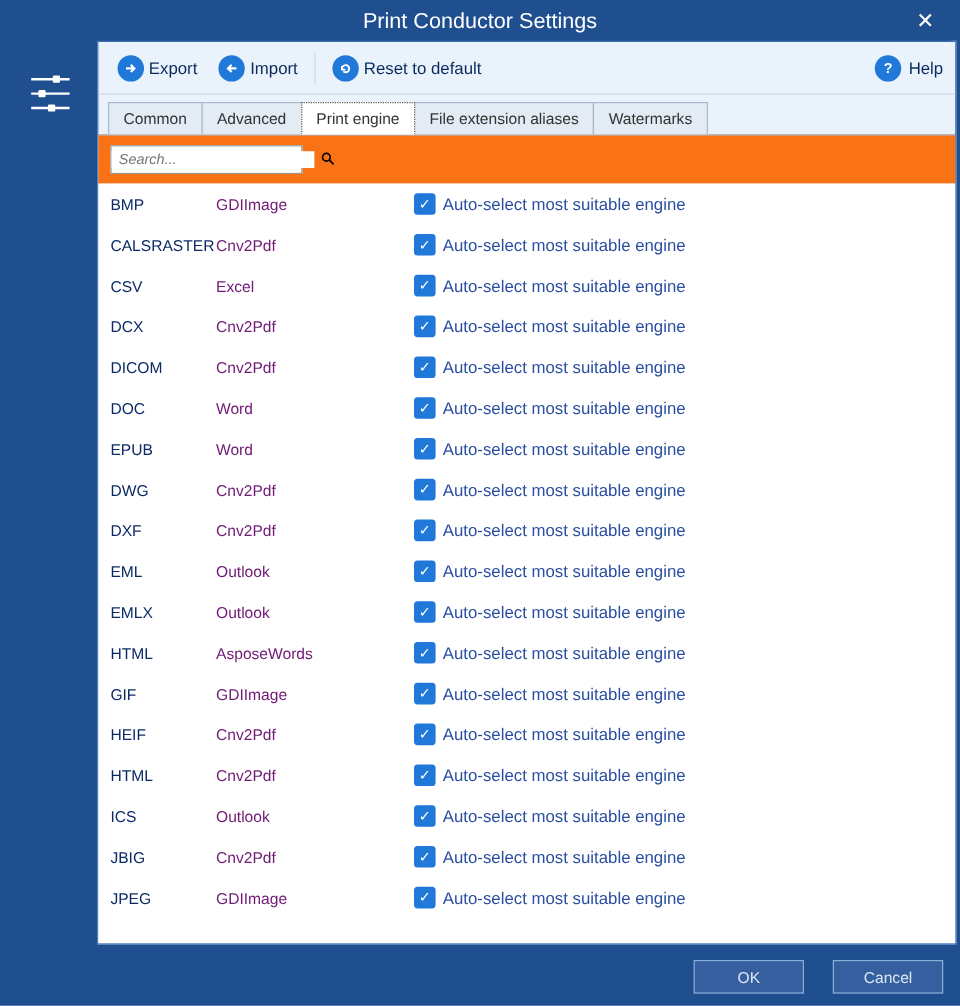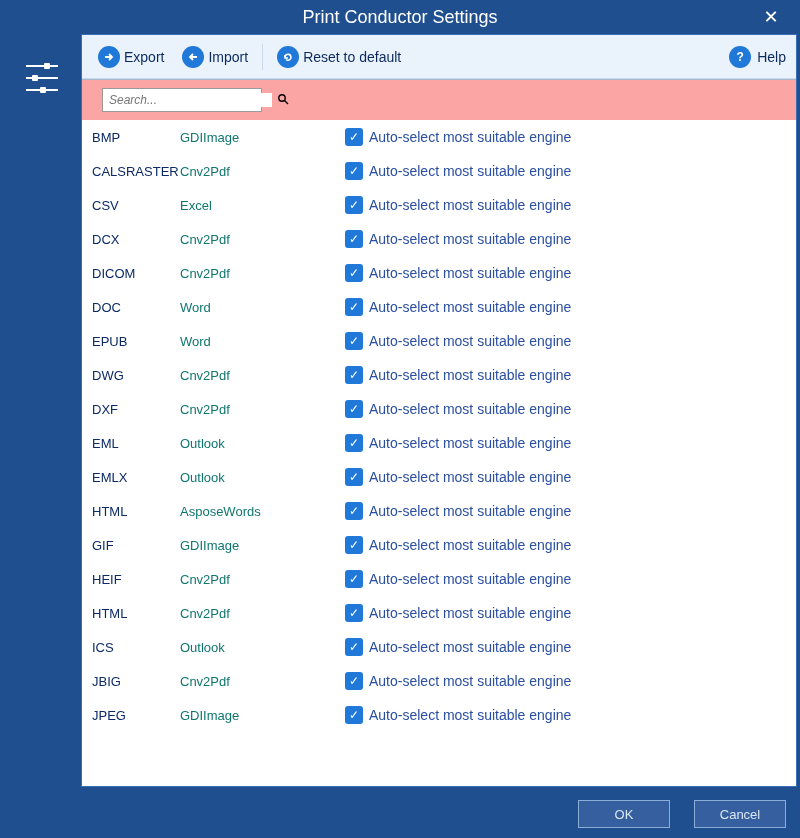--- a/index.html
+++ b/index.html
@@ -106,22 +106,22 @@
   margin-right: -1px;
   position: relative;
 }
 .tab.active {
   background: #fff;
   border: 1px dotted #555;
   border-bottom: 1px solid #fff;
   z-index: 2;
 }
 .search-bar {
-  background: #fca5a5;
-  padding: 8px 20px;
+  background: #f97316;
+  padding: 8px 10px;
   border-top: 1px solid #a8b8cc;
 }
 .search-wrap {
   display: inline-flex;
   align-items: center;
   background: #fff;
   border: 1px solid #999;
   height: 24px;
   width: 160px;
 }
@@ -150,21 +150,21 @@
   padding: 17px 10px;
   white-space: nowrap;
 }
 .row .fmt {
   width: 88px;
   color: #0b2a66;
   font-size: 13px;
 }
 .row .eng {
   width: 165px;
-  color: #0f766e;
+  color: #701a75;
   font-size: 13px;
   cursor: pointer;
 }
 .row .auto {
   display: flex;
   align-items: center;
   gap: 6px;
   color: #2a4ea0;
   font-size: 14px;
 }
@@ -274,20 +274,27 @@
           </span>
           <span>Reset to default</span>
         </div>
         <div class="tool-spacer"></div>
         <div class="help-btn">
           <span class="icon-circle" style="font-weight:bold;">?</span>
           <span>Help</span>
         </div>
       </div>
 
+      <div class="tabs" id="tabs">
+          <div class="tab">Common</div>
+          <div class="tab">Advanced</div>
+          <div class="tab active">Print engine</div>
+          <div class="tab">File extension aliases</div>
+          <div class="tab">Watermarks</div>
+        </div>
 
       <div class="search-bar">
         <div class="search-wrap">
           <input type="text" placeholder="Search..." style="">
           <span class="sicon">
             <svg width="12" height="12" viewBox="0 0 12 12">
                 <circle cx="5" cy="5" r="3.2" stroke="#000" stroke-width="1.4" fill="none"></circle>
                 <line x1="7.5" y1="7.5" x2="11" y2="11" stroke="#000" stroke-width="1.4"></line>
               </svg>
           </span>

